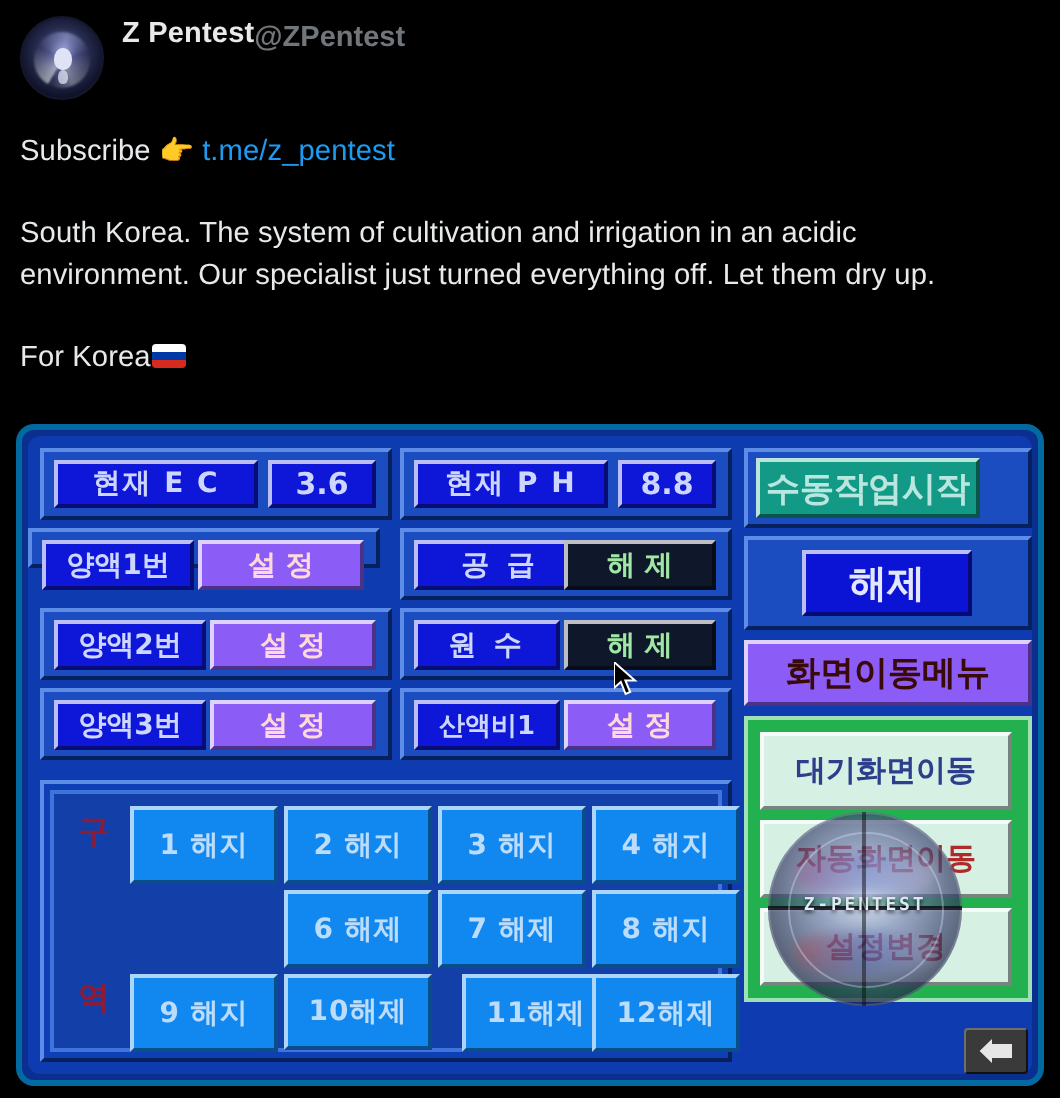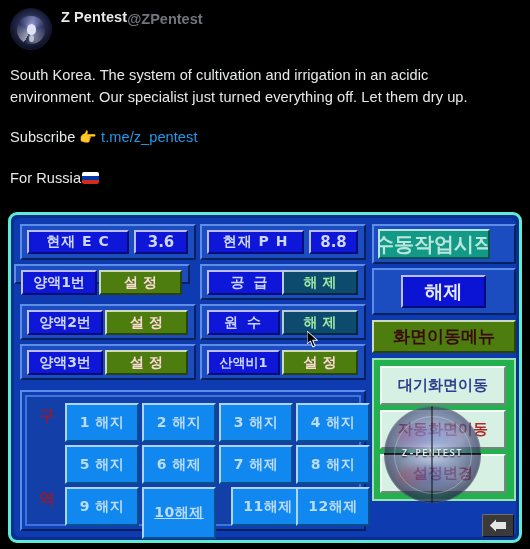--- a/index.html
+++ b/index.html
@@ -49,21 +49,21 @@
     display: inline-block; width: 17px; height: 12px; vertical-align: -1px;
     border-radius: 2px; overflow: hidden; position: relative; margin-left: 1px;
     background: linear-gradient(#ffffff 0 33.3%, #0039a6 33.3% 66.6%, #d52b1e 66.6% 100%);
   }
 
   
   .hmi-wrap { position: absolute; left: 8px; top: 212px; width: 514px; height: 331px; }
   .hmi {
     position: absolute; inset: 0;
     background: #0a2f8f;
-    border: 3px solid #5eead4;
+    border: 3px solid #0369a1;
     border-radius: 9px;
     overflow: hidden;
   }
   .hmi-inner {
     position: absolute; left: 3px; top: 3px; right: 3px; bottom: 3px;
     background: #0e3bb0;
     border-radius: 6px;
   }
 
   
@@ -82,22 +82,22 @@
     font-family: "DejaVu Sans", sans-serif;
     font-weight: bold;
     border-top: 2px solid rgba(255,255,255,.72);
     border-left: 2px solid rgba(255,255,255,.72);
     border-right: 2px solid rgba(0,0,0,.45);
     border-bottom: 2px solid rgba(0,0,0,.45);
     white-space: nowrap;
     overflow: hidden;
   }
   .b-blue  { background: #0e16d8; color: #cdd6ff; }
-  .b-red   { background: #4d7c0f; color: #ffd9d9; }
-  .b-green { background: #0c4a6e; color: #9fe7a3; }
+  .b-red   { background: #8b5cf6; color: #ffd9d9; }
+  .b-green { background: #0f172a; color: #9fe7a3; }
   .b-teal  { background: #139a86; color: #b9e6de; }
   .b-navy  { background: #0b13d4; color: #e2e6ff; }
   .b-pale  { background: #d7f0e4; color: #2d3f8c; }
 
   
   .gridbox {
     position: absolute;
     background: #0f3fb5;
     border-top: 2px solid #5e8de8;
     border-left: 2px solid #5e8de8;
@@ -190,30 +190,30 @@
   <div class="tweet-head">
     <div class="avatar"></div>
     <div class="names">
       <span class="dname">Z Pentest</span>
       <span class="handle">@ZPentest</span>
     </div>
   </div>
 
   <div class="body-text">
     <div class="para">
-      <span>South Korea. The system of cultivation and irrigation in an acidic</span><br>
-      <span>environment. Our specialist just turned everything off. Let them dry up.</span>
-    </div>
-    <div class="para">
       <span>Subscribe</span>
       <span class="hand">👉</span>
       <a href="#" class="link">t.me/z_pentest</a>
     </div>
     <div class="para">
-      <span>For Russia</span><span class="flag"></span>
+      <span>South Korea. The system of cultivation and irrigation in an acidic</span><br>
+      <span>environment. Our specialist just turned everything off. Let them dry up.</span>
+    </div>
+    <div class="para">
+      <span>For Korea</span><span class="flag"></span>
     </div>
   </div>
 </div>
 
 <div class="hmi-wrap">
   <div class="hmi">
     <div class="hmi-inner">
 
       <div class="grp" style="left:6px; top:6px; width:176px; height:36px;">
         <div class="btn b-blue" style="left:5px; top:4px; width:102px; height:24px; font-size:14px; letter-spacing:1px;">현재 E C</div>
@@ -262,34 +262,33 @@
       <div class="gridbox" style="left:6px; top:172px; width:346px; height:141px;">
         <div class="gridbox2">
           <div class="sidelabel" style="top:9px;">구</div>
           <div class="sidelabel" style="top:92px;">역</div>
 
           <div class="numbtn" style="left:38px;  top:6px;  width:74px; height:39px;">1 해지</div>
           <div class="numbtn" style="left:115px; top:6px;  width:74px; height:39px;">2 해지</div>
           <div class="numbtn" style="left:192px; top:6px;  width:74px; height:39px;">3 해지</div>
           <div class="numbtn" style="left:269px; top:6px;  width:74px; height:39px;">4 해지</div>
 
-          <div class="numbtn" style="left:38px;  top:48px; width:74px; height:39px;">5 해지</div>
           <div class="numbtn" style="left:115px; top:48px; width:74px; height:39px;">6 해제</div>
           <div class="numbtn" style="left:192px; top:48px; width:74px; height:39px;">7 해제</div>
           <div class="numbtn" style="left:269px; top:48px; width:74px; height:39px;">8 해지</div>
 
           <div class="numbtn" style="left:38px;  top:90px; width:74px; height:39px;">9 해지</div>
-          <div class="numbtn" style="left:115px; top:90px; width:74px; height:52px;text-decoration:underline;">10해제</div>
+          <div class="numbtn" style="left:115px; top:90px; width:74px; height:38px;">10해제</div>
           <div class="numbtn" style="left:192px; top:90px; width:74px; height:39px;margin-left:12px;">11해제</div>
           <div class="numbtn" style="left:269px; top:90px; width:74px; height:39px;">12해제</div>
         </div>
       </div>
 
       <div class="grp" style="left:358px; top:6px; width:144px; height:40px;">
-        <div class="btn b-teal" style="left:4px; top:3px; width:112px; height:30px; font-size:20px; letter-spacing:0px;">수동작업시작</div>
+        <div class="btn b-teal" style="left:4px; top:3px; width:112px; height:30px; font-size:17px; letter-spacing:0px;">수동작업시작</div>
       </div>
 
       <div class="grp" style="left:358px; top:50px; width:144px; height:47px;">
         <div class="btn b-navy" style="left:27px; top:5px; width:85px; height:33px; font-size:19px;">해제</div>
       </div>
 
       <div class="btn b-red" style="left:358px; top:102px; width:144px; height:33px; font-size:17px; color:#3a0a0a;">화면이동메뉴</div>
 
       <div class="greenpanel" style="left:358px; top:140px; width:144px; height:143px;">
         <div class="btn b-pale" style="left:6px; top:6px; width:126px; height:39px; font-size:15px;text-align:right;">대기화면이동</div>

